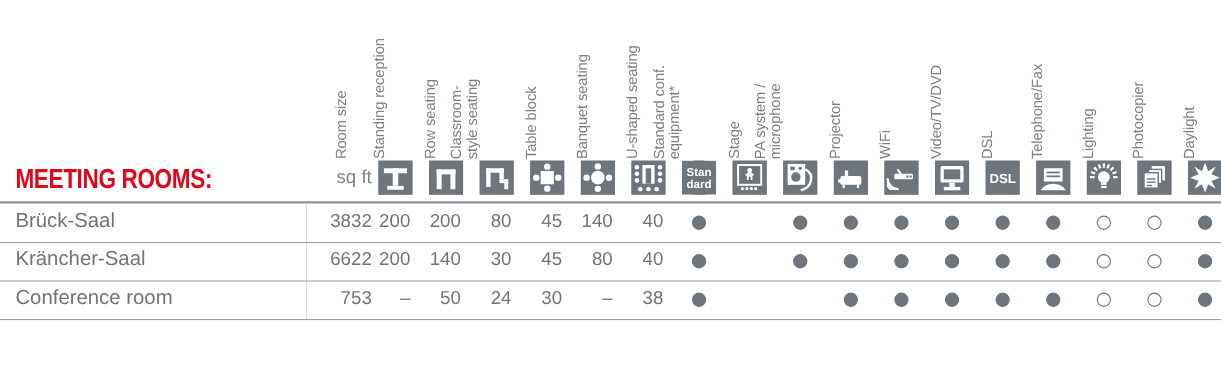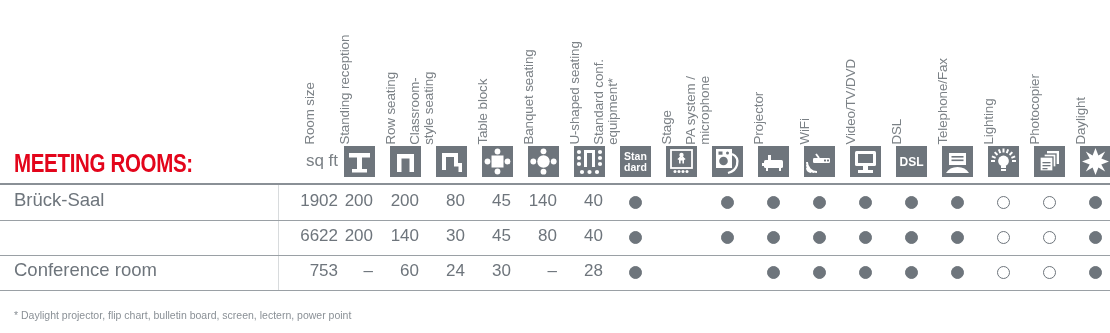--- a/index.html
+++ b/index.html
@@ -293,40 +293,41 @@
     </div>
 
   <div class="title">MEETING ROOMS:</div>
 
   <div class="rule" style="top:183px;"></div>
   <div class="vdiv" style="top:185px;height:105px;"></div>
 
   <div id="body-rows">
       <div class="row" style="top: 185px;">
         <div class="room-name">Brück-Saal</div>
-        <div class="num" style="left: 288px; width: 50px;">1902</div>
+        <div class="num" style="left: 288px; width: 50px;">3832</div>
         <div class="num" style="left: 323px; width: 50px;">200</div>
         <div class="num" style="left: 369px; width: 50px;">200</div>
         <div class="num" style="left: 415px; width: 50px;">80</div>
         <div class="num" style="left: 461px; width: 50px;">45</div>
         <div class="num" style="left: 507px; width: 50px;">140</div>
         <div class="num" style="left: 553px; width: 50px;">40</div>
         <div class="dot full" style="left: 629px;"></div>
         <div class="dot full" style="left: 721px;"></div>
         <div class="dot full" style="left: 767px;"></div>
         <div class="dot full" style="left: 813px;"></div>
         <div class="dot full" style="left: 859px;"></div>
         <div class="dot full" style="left: 905px;"></div>
         <div class="dot full" style="left: 951px;"></div>
         <div class="dot empty" style="left: 997px;"></div>
         <div class="dot empty" style="left: 1043px;"></div>
         <div class="dot full" style="left: 1089px;"></div>
       </div>
       <div class="rule thin" style="top: 220px;"></div>
       <div class="row" style="top: 220px;">
+        <div class="room-name">Kräncher-Saal</div>
         <div class="num" style="left: 288px; width: 50px;">6622</div>
         <div class="num" style="left: 323px; width: 50px;">200</div>
         <div class="num" style="left: 369px; width: 50px;">140</div>
         <div class="num" style="left: 415px; width: 50px;">30</div>
         <div class="num" style="left: 461px; width: 50px;">45</div>
         <div class="num" style="left: 507px; width: 50px;">80</div>
         <div class="num" style="left: 553px; width: 50px;">40</div>
         <div class="dot full" style="left: 629px;"></div>
         <div class="dot full" style="left: 721px;"></div>
         <div class="dot full" style="left: 767px;"></div>
@@ -336,32 +337,31 @@
         <div class="dot full" style="left: 951px;"></div>
         <div class="dot empty" style="left: 997px;"></div>
         <div class="dot empty" style="left: 1043px;"></div>
         <div class="dot full" style="left: 1089px;"></div>
       </div>
       <div class="rule thin" style="top: 255px;"></div>
       <div class="row" style="top: 255px; text-decoration: underline;">
         <div class="room-name">Conference room</div>
         <div class="num" style="left: 288px; width: 50px;">753</div>
         <div class="num" style="left: 323px; width: 50px;">–</div>
-        <div class="num" style="left: 369px; width: 50px;">60</div>
+        <div class="num" style="left: 369px; width: 50px;">50</div>
         <div class="num" style="left: 415px; width: 50px;">24</div>
         <div class="num" style="left: 461px; width: 50px;">30</div>
         <div class="num" style="left: 507px; width: 50px;">–</div>
-        <div class="num" style="left: 553px; width: 50px;">28</div>
+        <div class="num" style="left: 553px; width: 50px;">38</div>
         <div class="dot full" style="left: 629px;"></div>
         <div class="dot full" style="left: 767px;"></div>
         <div class="dot full" style="left: 813px;"></div>
         <div class="dot full" style="left: 859px;"></div>
         <div class="dot full" style="left: 905px;"></div>
         <div class="dot full" style="left: 951px;"></div>
         <div class="dot empty" style="left: 997px;"></div>
         <div class="dot empty" style="left: 1043px;"></div>
         <div class="dot full" style="left: 1089px;"></div>
       </div>
       <div class="rule thin" style="top: 290px;"></div>
     </div>
 
-  <div class="footnote">* Daylight projector, flip chart, bulletin board, screen, lectern, power point</div>
 </div>
 
 </body></html>

